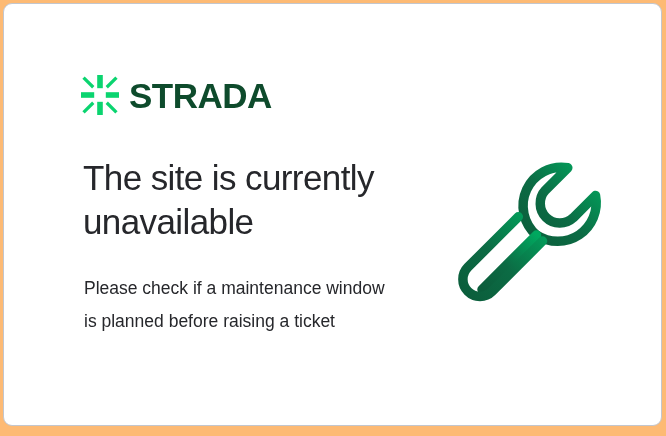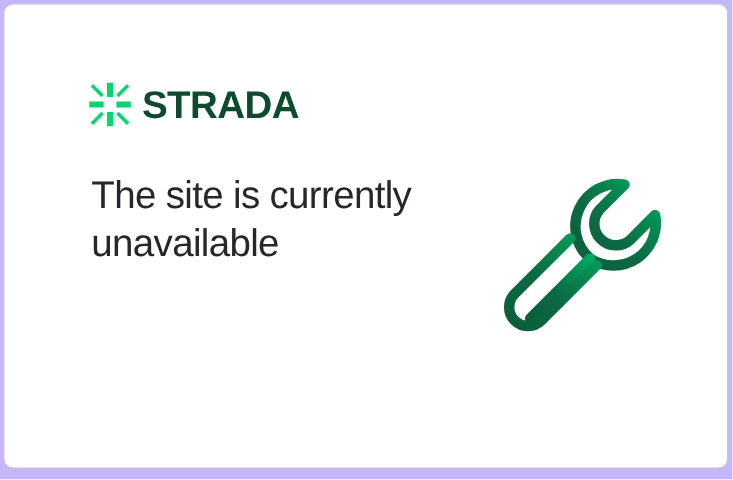--- a/index.html
+++ b/index.html
@@ -12,21 +12,21 @@
     height: 436px;
     font-family: "Liberation Sans", sans-serif;
     -webkit-font-smoothing: antialiased;
   }
 
   .page {
     position: relative;
     width: 666px;
     height: 436px;
     overflow: hidden;
-    background: #c4b5fd;
+    background: #fdba74;
   }
 
   
   .card {
     position: absolute;
     left: 3px;
     top: 3px;
     width: 659px;
     height: 423px;
     box-sizing: border-box;
@@ -125,20 +125,21 @@
           <path d="M3.7 38.6 L1.4 36.3 L11.1 26.6 L13.4 28.9 z"></path>
 
           <path d="M34.3 38.6 L36.6 36.3 L26.9 26.6 L24.6 28.9 z"></path>
         </g>
       </svg>
       <span class="brand-word">STRADA</span>
     </div>
 
     <h1 class="headline">The site is currently unavailable</h1>
 
+    <p class="body-copy">Please check if a maintenance window is planned before raising a ticket</p>
 
     <svg class="wrench" viewBox="0 0 158 155" aria-hidden="true">
       <defs>
         <linearGradient id="wrenchGradient" x1="0" y1="1" x2="1" y2="0">
           <stop offset="0%" stop-color="#0b5d3b"></stop>
           <stop offset="45%" stop-color="#0c6b44"></stop>
           <stop offset="100%" stop-color="#00a85f"></stop>
         </linearGradient>
       </defs>
       <g fill="none" stroke="url(#wrenchGradient)" stroke-width="9.5" stroke-linecap="round" stroke-linejoin="round">

